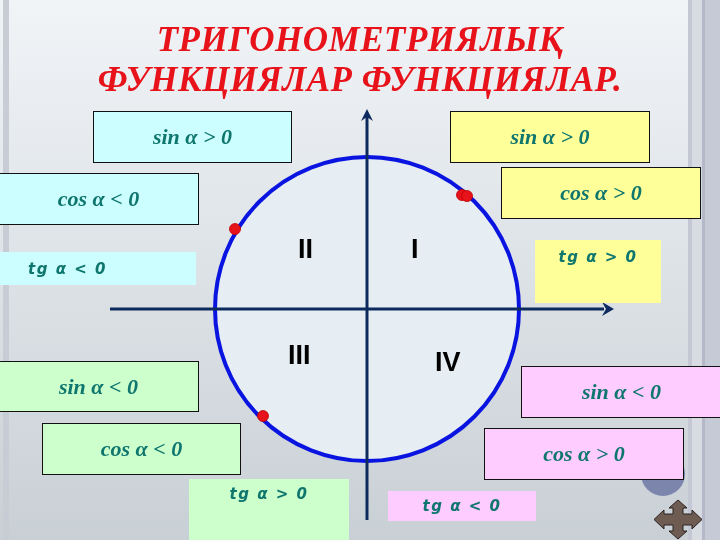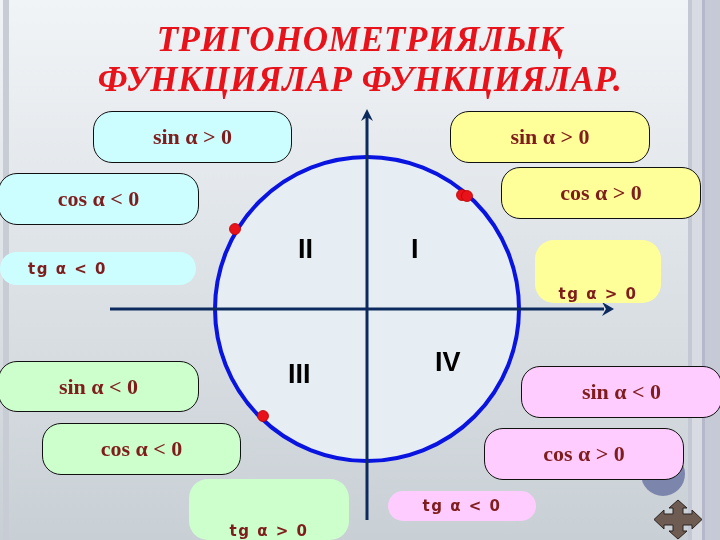--- a/index.html
+++ b/index.html
@@ -17,25 +17,25 @@
     .title {
       position: absolute; left: 0; top: 20px; width: 720px; text-align: center;
       color: #e8121a; font-weight: bold; font-style: italic; font-size: 35px; line-height: 40px;
       font-family: "Liberation Serif", serif;
     }
     .title div { letter-spacing: 0.5px; }
 
     .box {
       position: absolute; box-sizing: border-box;
       display: flex; align-items: center; justify-content: center;
-      color: #7f1d1d; font-weight: bold; border-radius: 19px;
+      color: #0f766e; font-style: italic; font-weight: bold;
     }
     .box.bordered { border: 1.5px solid #111; }
     .box .txt { font-family: "Liberation Serif", serif; font-size: 22px; }
-    .box.tg { align-items: flex-end; }
+    .box.tg { align-items: flex-start; }
     .box.tg .txt { font-family: "DejaVu Sans", sans-serif; font-size: 15px; letter-spacing: 1.5px; }
 
     .cyan { background: #ccfeff; }
     .yellow { background: #ffff99; }
     .green { background: #ccffcc; }
     .pink { background: #ffccff; }
 
     .diagram { position: absolute; left: 0; top: 0; width: 720px; height: 540px; }
     .qlabel {
       position: absolute; font-family: "Liberation Sans", sans-serif; font-weight: bold;
@@ -64,21 +64,21 @@
   <line x1="367" y1="520" x2="367" y2="116" stroke="#0d2a5e" stroke-width="3"></line>
   <polygon points="367,109 361,121 367,117 373,121" fill="#0d2a5e"></polygon>
   <circle cx="462" cy="195" r="5.5" fill="#e8121a" stroke="#b00" stroke-width="0.8"></circle>
   <circle cx="467" cy="196" r="5.5" fill="#e8121a" stroke="#b00" stroke-width="0.8"></circle>
   <circle cx="235" cy="229" r="5.5" fill="#e8121a" stroke="#b00" stroke-width="0.8"></circle>
   <circle cx="263" cy="416" r="5.5" fill="#e8121a" stroke="#b00" stroke-width="0.8"></circle>
 </svg>
 
 <div class="qlabel" style="left:298px; top:234px;">II</div>
 <div class="qlabel" style="left:411px; top:234px;">I</div>
-<div class="qlabel" style="left:288px; top:359px;text-align:right;">III</div>
+<div class="qlabel" style="left:288px; top:340px;text-align:right;">III</div>
 <div class="qlabel" style="left:435px; top:347px;">IV</div>
 
 <div class="box bordered cyan" style="left:93px; top:111px; width:199px; height:52px;">
   <span class="txt">sin α &gt; 0</span>
 </div>
 <div class="box bordered cyan" style="left:-2px; top:173px; width:201px; height:52px;">
   <span class="txt">cos α &lt; 0</span>
 </div>
 <div class="box tg cyan" style="left:0; top:252px; width:196px; height:33px; justify-content:flex-start; align-items:center; padding-left:28px;">
   <span class="txt">tg α &lt; 0</span>

